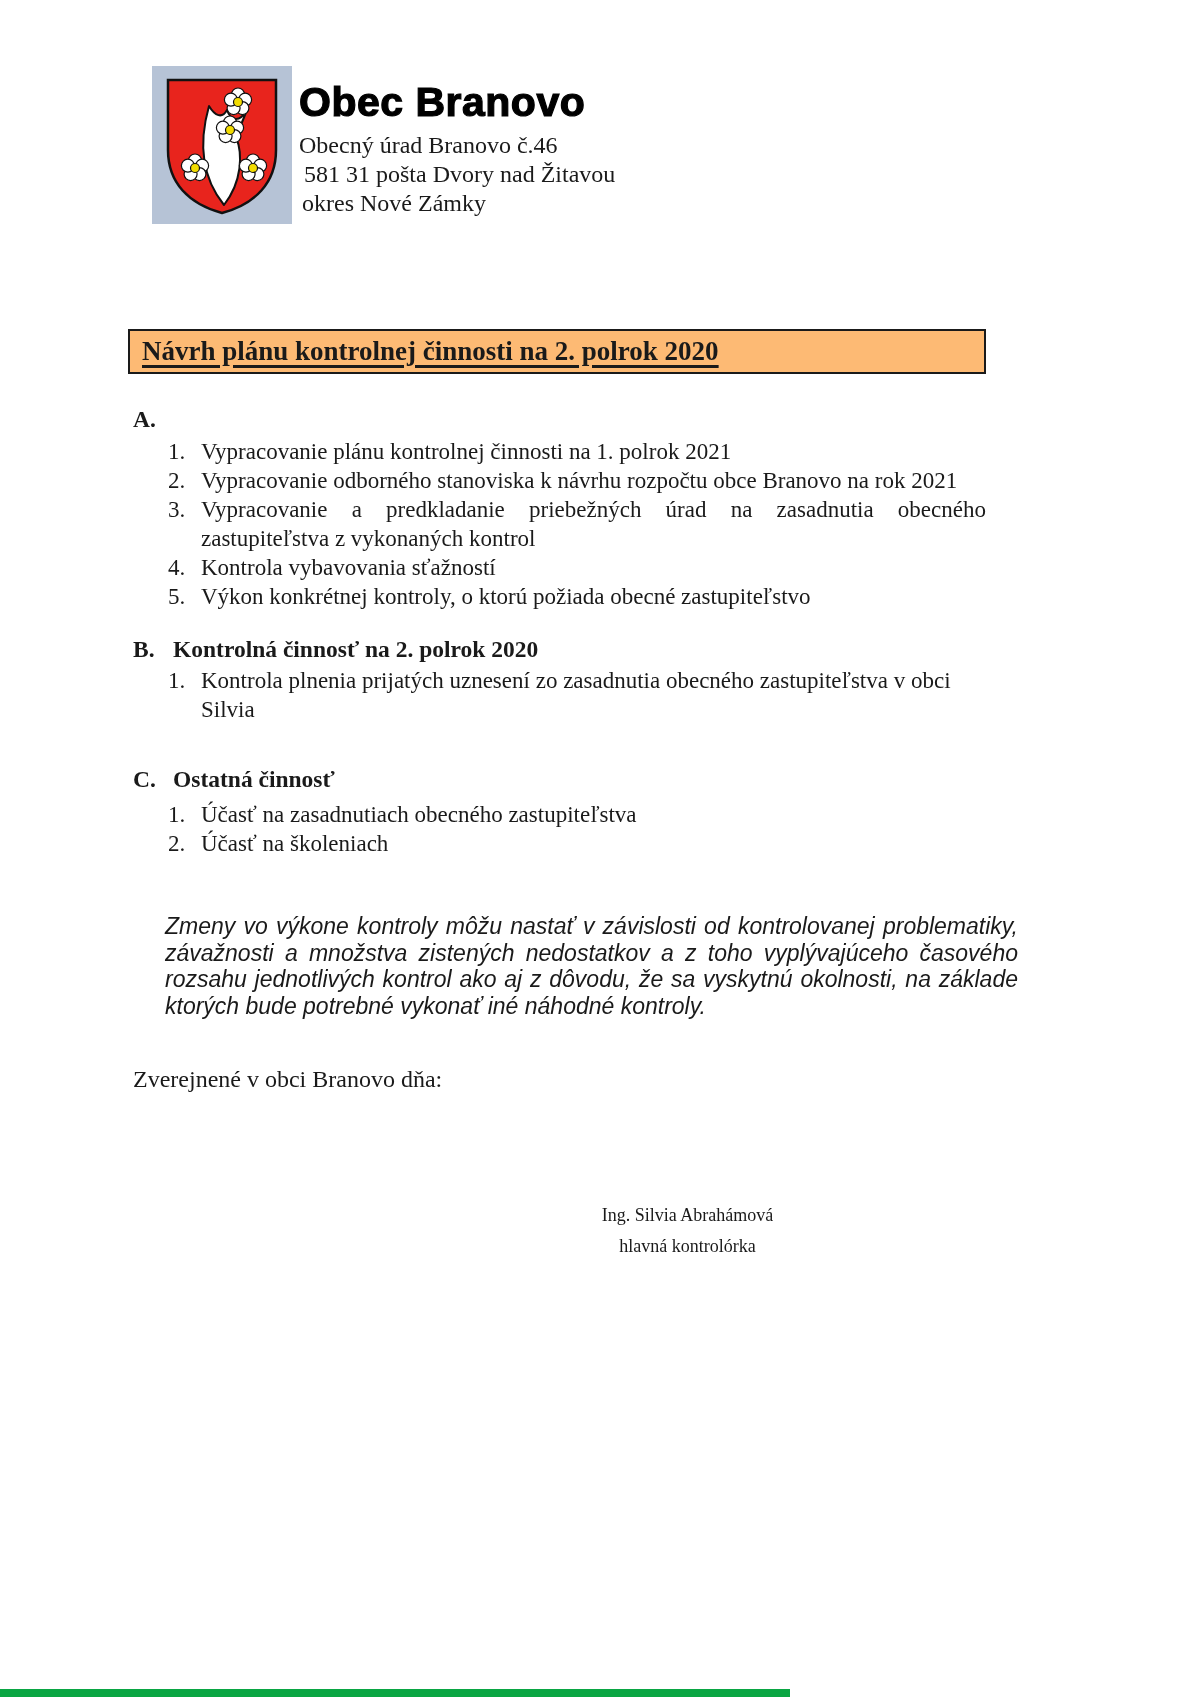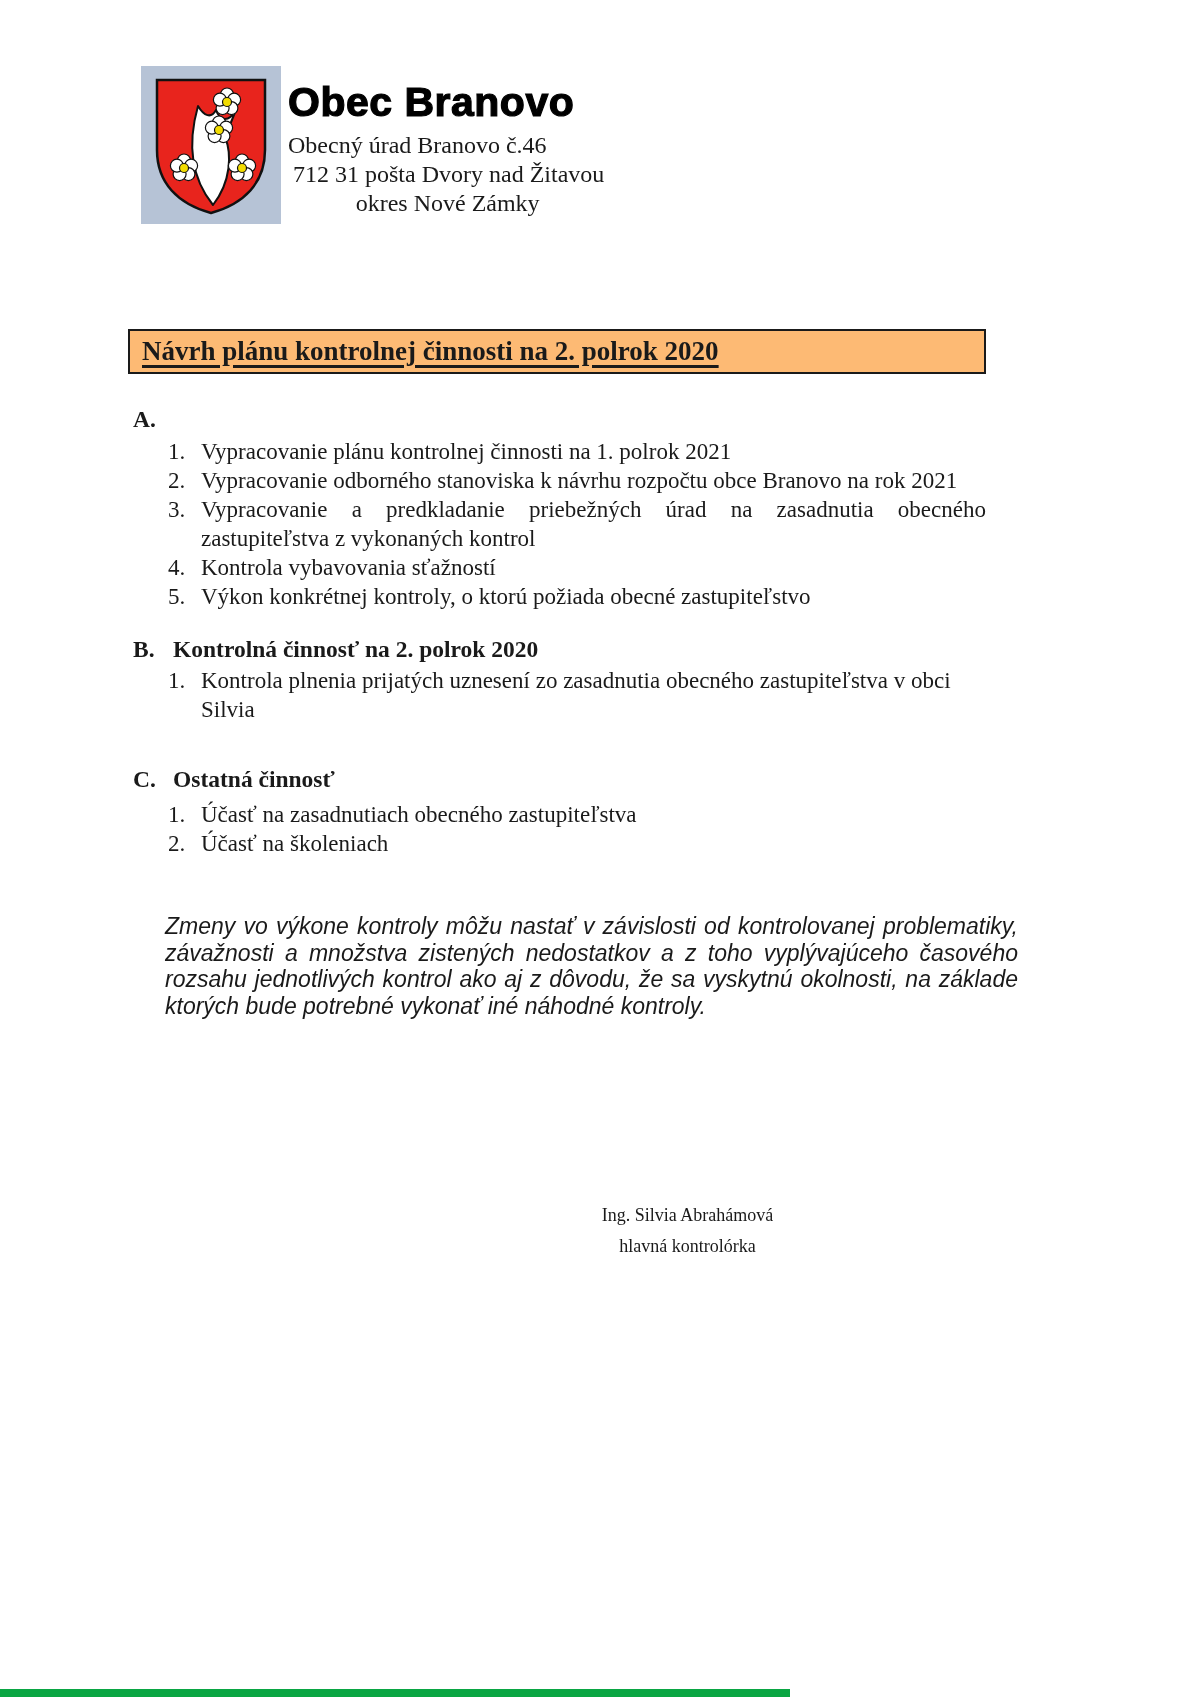--- a/index.html
+++ b/index.html
@@ -8,32 +8,32 @@
     position: relative;
     width: 1200px;
     height: 1697px;
     background: #ffffff;
     color: #1a1a1a;
     font-family: "Liberation Serif", serif;
     overflow: hidden;
   }
 
   
-  .letterhead { position: absolute; left: 0; top: 0; width: 1000px; height: 240px; }
+  .letterhead { position: absolute; left: 11px; top: 0; width: 1000px; height: 240px; }
   .coa { position: absolute; left: 141px; top: 66px; width: 140px; height: 158px; }
   .head-text { position: absolute; left: 288px; top: 80px; }
   .muni-name {
     font-family: "Liberation Sans", sans-serif;
     font-size: 41px; font-weight: bold; color: #000;
     -webkit-text-stroke: 1.2px #000;
     letter-spacing: 0.5px; line-height: 1.1;
   }
   .office-line { font-size: 24px; font-weight: normal; margin-top: 7px; }
   .addr-line   { font-size: 24px; margin-top: 2px; padding-left: 5px; }
-  .dist-line   { font-size: 24px; margin-top: 2px; padding-left: 3px; text-align: center; }
+  .dist-line   { font-size: 24px; margin-top: 2px; padding-left: 3px; }
 
   
   .title-box {
     position: absolute; left: 128px; top: 329px; width: 858px; height: 45px;
     background: #fdba74; border: 2px solid #1a1a1a;
     display: flex; align-items: center; padding-left: 12px;
   }
   .title-text {
     font-size: 27px; font-weight: bold;
     text-decoration: underline;
@@ -124,21 +124,21 @@
             <circle cx="105.4" cy="108.1" r="6.5"></circle>
             <circle cx="96.6" cy="108.1" r="6.5"></circle>
             <circle cx="93.9" cy="99.7" r="6.5"></circle>
           <circle cx="101" cy="102" r="4.5" fill="#f2dc00"></circle>
         </g>
       </g>
     </svg>
     <div class="head-text">
       <div class="muni-name">Obec Branovo</div>
       <div class="office-line">Obecný úrad Branovo č.46</div>
-      <div class="addr-line">712 31 pošta Dvory nad Žitavou</div>
+      <div class="addr-line">581 31 pošta Dvory nad Žitavou</div>
       <div class="dist-line">okres Nové Zámky</div>
     </div>
   </div>
 
   <div class="title-box">
     <span class="title-text">Návrh plánu kontrolnej činnosti na 2. polrok 2020</span>
   </div>
 
   <div class="section" id="section-a">
     <div class="sec-head">
@@ -193,20 +193,21 @@
       </div>
       <div class="li-row">
         <span class="li-num">2.</span>
         <div class="li-text">Účasť na školeniach</div>
       </div>
     </div>
   </div>
 
   <div class="note">Zmeny vo výkone kontroly môžu nastať v závislosti od kontrolovanej problematiky, závažnosti a množstva zistených nedostatkov a z toho vyplývajúceho časového rozsahu jednotlivých kontrol ako aj z dôvodu, že sa vyskytnú okolnosti, na základe ktorých bude potrebné vykonať iné náhodné kontroly.</div>
 
+  <div class="published">Zverejnené v obci Branovo dňa:</div>
 
   <div class="signature">
     <div>Ing. Silvia Abrahámová</div>
     <div>hlavná kontrolórka</div>
   </div>
 
   <div class="footer-bar"></div>
 
 </div>
 

